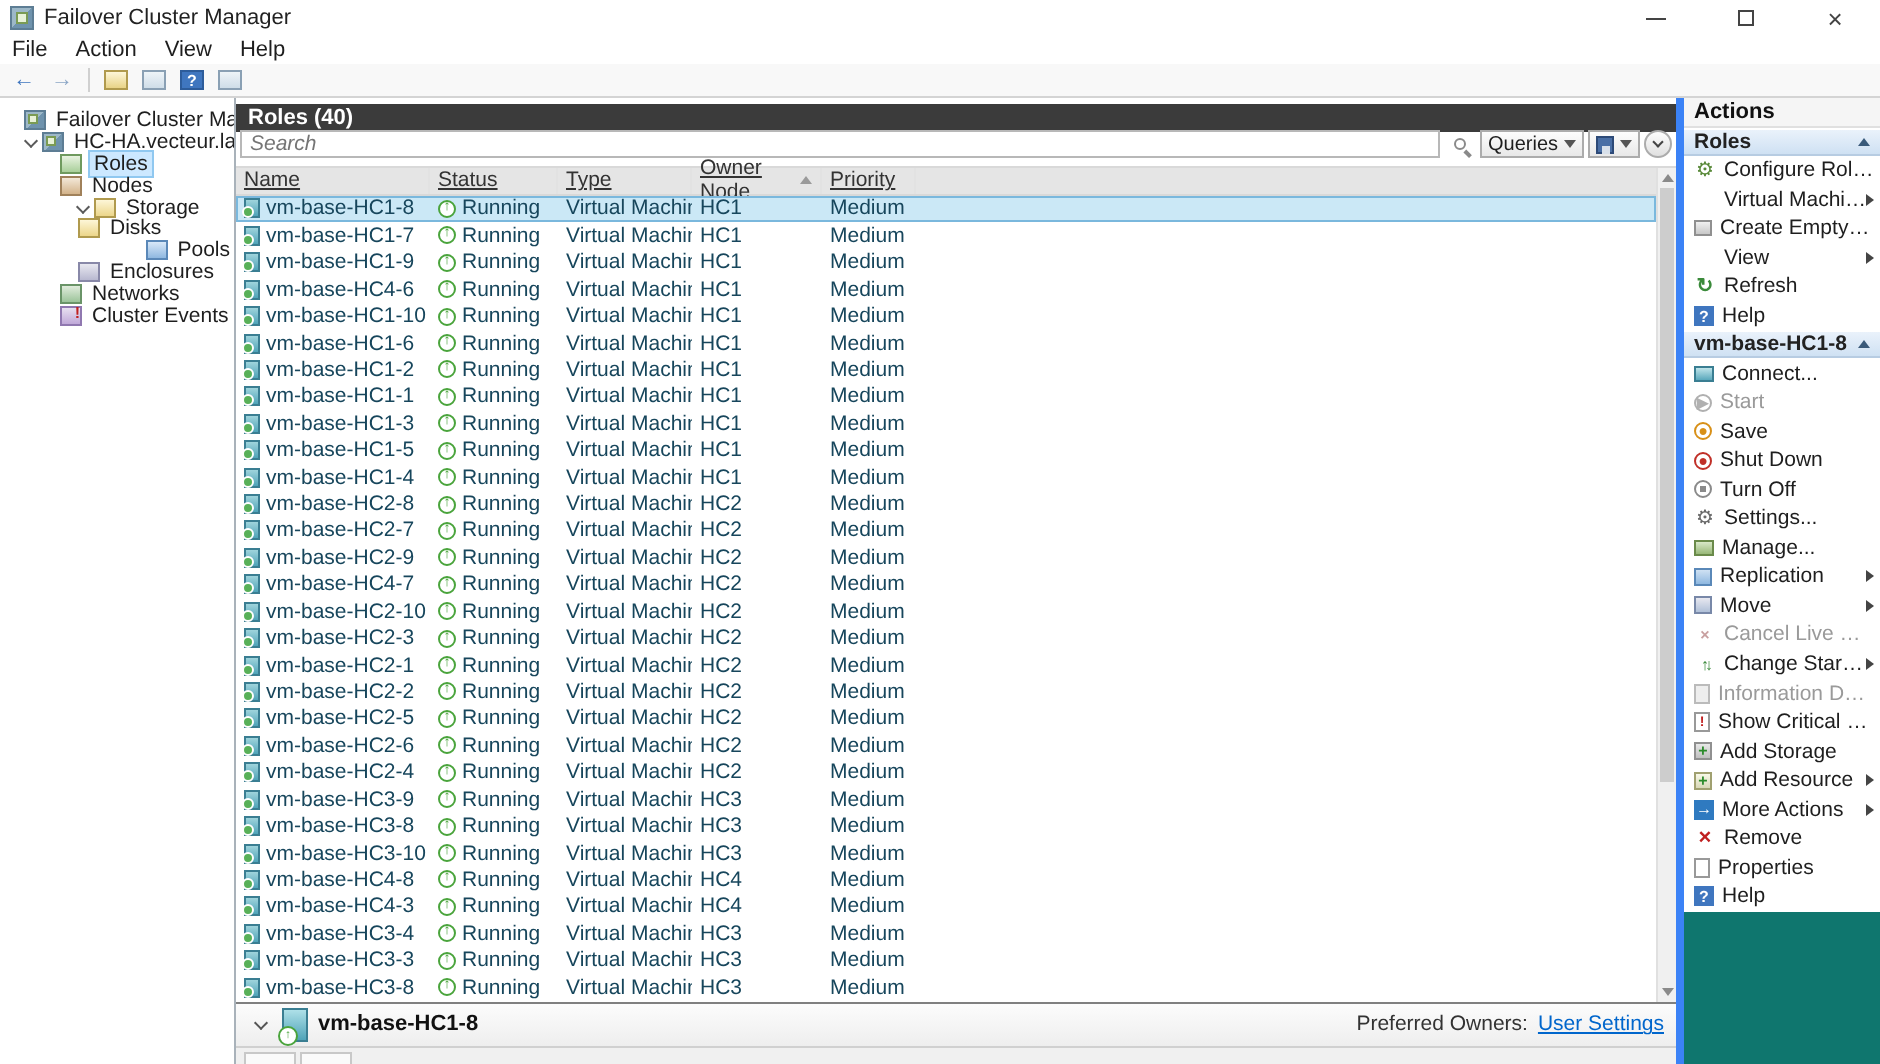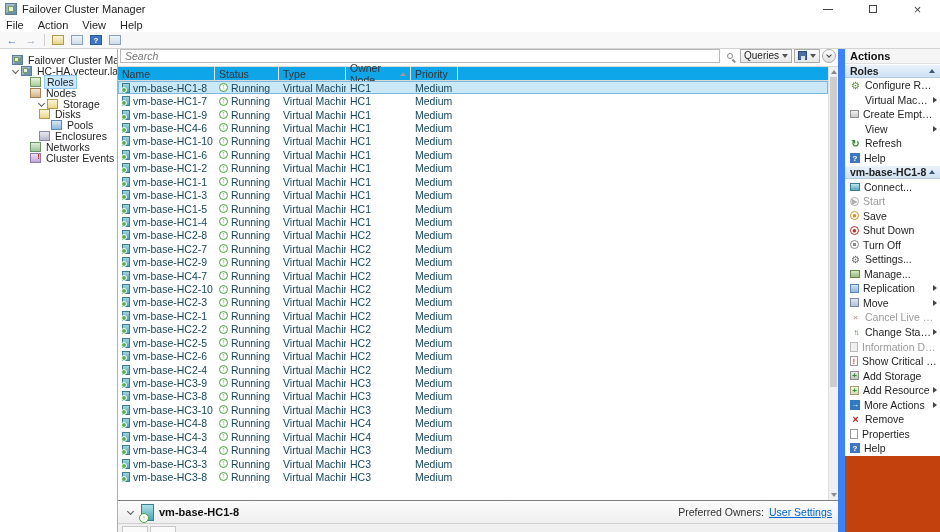--- a/index.html
+++ b/index.html
@@ -64,21 +64,21 @@
   .mag { width:6px; height:6px; border:1.5px solid #8a8a8a; border-radius:50%; position:relative; }
   .mag:after { content:""; position:absolute; width:4px; height:1.5px; background:#8a8a8a; transform:rotate(45deg); left:4px; top:6px; }
   .btn { height:14px; border:1px solid #acacac; background:linear-gradient(#fdfdfd,#e8e8e8); display:flex; align-items:center; font-size:10px; padding:0 3px; gap:3px; }
   .dd-tri { width:0; height:0; border-left:3px solid transparent; border-right:3px solid transparent; border-top:4px solid #555; }
   .save-ic { width:9px; height:9px; background:#4a6fa5; border:1px solid #2d4a78; position:relative; }
   .save-ic:after { content:""; position:absolute; left:2px; top:4px; width:4px; height:4px; background:#d8e0ea; }
   .chev-btn { width:14px; height:14px; border:1px solid #acacac; border-radius:7px; background:linear-gradient(#fdfdfd,#e0e0e0); display:flex; align-items:center; justify-content:center; }
   .chev-btn i { width:4px; height:4px; border-right:1px solid #444; border-bottom:1px solid #444; transform:rotate(45deg); margin-top:-2px; }
 
   .grid-wrap { flex:1; display:flex; flex-direction:column; border-top:1px solid #d9d9d9; position:relative; }
-  .grid-head { height:14px; display:flex; background:#0ea5e9; border-bottom:1px solid #d9d9d9; color:#333; }
+  .grid-head { height:14px; display:flex; background:#e5e5e5; border-bottom:1px solid #d9d9d9; color:#333;text-decoration:underline; }
   .gh-cell { display:flex; align-items:center; padding:0 4px; border-right:1px solid #e2e2e2; font-size:10.5px; gap:3px; }
   .sort-tri { width:0; height:0; border-left:3px solid transparent; border-right:3px solid transparent; border-bottom:4px solid #9a9a9a; }
   .rows { height:403px; overflow:hidden; }
   .lrow { height:13.43px; display:flex; align-items:center; color:#17465c; font-size:10.5px; }
   .lrow.selected { background:#cbe8f6; box-shadow:inset 0 0 0 1px #7ab8dd; }
   .cell { padding:0 4px; display:flex; align-items:center; gap:3px; overflow:hidden; white-space:nowrap; }
   .c-name{ width:97px; } .c-status{ width:64px; } .c-type{ width:67px; } .c-owner{ width:65px; } .c-pri{ width:47px; } .c-info{ flex:1; }
   .vm-ic { width:8px; height:10px; flex:none; background:linear-gradient(#9fd4dc,#4fa3b8); border:1px solid #3a7e92; position:relative; }
   .vm-ic:after { content:""; position:absolute; left:-2px; bottom:-1px; width:4px; height:4px; background:#58b058; border-radius:50%; border:1px solid #fff; }
   .run-ic { width:9px; height:9px; flex:none; border-radius:50%; border:1.5px solid #4aa43c; background:#fff; color:#4aa43c; font-size:7px; line-height:6px; text-align:center; font-weight:bold; }
@@ -97,21 +97,21 @@
   .sum-chev i { width:5px; height:5px; border-right:1px solid #555; border-bottom:1px solid #555; transform:rotate(45deg); margin-top:-2px; }
   .vm-big { width:13px; height:17px; background:linear-gradient(#aee0e8,#4fa3b8); border:1px solid #3a7e92; position:relative; }
   .vm-big:after { content:"↑"; position:absolute; left:-3px; bottom:-3px; width:8px; height:8px; background:#fff; border:1px solid #4aa43c; border-radius:50%; color:#4aa43c; font-size:6px; line-height:8px; text-align:center; }
   .sum-name { font-weight:bold; font-size:11px; color:#111; }
   .sum-right { margin-left:auto; display:flex; gap:5px; align-items:center; font-size:10.5px; color:#333; }
   .link { color:#0066cc; text-decoration:underline; cursor:pointer; }
   .tabstrip { height:9px; background:#f0f0f0; border-top:1px solid #d0d0d0; display:flex; gap:2px; padding-left:4px; }
   .tab-stub { width:26px; background:#fafafa; border:1px solid #c8c8c8; border-bottom:none; margin-top:2px; }
 
   
-  .actions { width:102px; border-left:7px solid #3b82f6; background:#c2410c; display:flex; flex-direction:column; overflow:hidden; }
+  .actions { width:102px; border-left:4px solid #3b82f6; background:#0f766e; display:flex; flex-direction:column; overflow:hidden; }
   .act-title { height:15px; display:flex; align-items:center; padding-left:5px; font-weight:bold; color:#111; background:#f5f5f5; border-bottom:1px solid #e0e0e0; }
   .act-sec { height:14px; background:linear-gradient(#eaf2fb,#cfe1f3); border-top:1px solid #fff; border-bottom:1px solid #b7cce2; display:flex; align-items:center; padding:0 5px; font-weight:bold; color:#222; font-size:10.5px; }
   .act-sec .collapse { margin-left:auto; width:0; height:0; border-left:3px solid transparent; border-right:3px solid transparent; border-bottom:4px solid #3a5a7a; }
   .act-row { height:14.55px; display:flex; align-items:center; padding:0 3px 0 5px; background:#fff; font-size:10.5px; color:#1e1e1e; cursor:default; }
   .act-row.disabled { color:#9a9a9a; }
   .act-row .label { overflow:hidden; white-space:nowrap; text-overflow:ellipsis; }
   .aicon { width:11px; height:11px; flex:none; margin-right:4px; display:flex; align-items:center; justify-content:center; font-size:8px; }
   .sub-arrow { margin-left:auto; width:0; height:0; border-top:3px solid transparent; border-bottom:3px solid transparent; border-left:4px solid #444; flex:none; }
 
   .ai-circle { width:9px; height:9px; border-radius:50%; }
@@ -211,21 +211,21 @@
       <div class="tree-row" style="padding-left: 38px;">
         <span class="expander"></span>
         <span class="ticon ic-storage"></span>
         <span class="label">Storage</span>
       </div>
       <div class="tree-row" style="padding-left: 30px;">
         <span class="exp-spacer"></span>
         <span class="ticon ic-disks"></span>
         <span class="label">Disks</span>
       </div>
-      <div class="tree-row" style="padding-left: 42px;">
+      <div class="tree-row" style="padding-left: 42px; justify-content: flex-end;">
         <span class="exp-spacer"></span>
         <span class="ticon ic-pools"></span>
         <span class="label">Pools</span>
       </div>
       <div class="tree-row" style="padding-left: 30px;">
         <span class="exp-spacer"></span>
         <span class="ticon ic-enclosures"></span>
         <span class="label">Enclosures</span>
       </div>
       <div class="tree-row" style="padding-left: 21px;">
@@ -234,20 +234,21 @@
         <span class="label">Networks</span>
       </div>
       <div class="tree-row" style="padding-left: 21px;">
         <span class="exp-spacer"></span>
         <span class="ticon ic-events"></span>
         <span class="label">Cluster Events</span>
       </div>
     </div>
 
   <div class="mid">
+    <div class="panel-title">Roles (40)</div>
 
     <div class="search-row">
       <input class="search-input" placeholder="Search" style="">
       <div class="search-btn">
           <span class="mag"></span>
         </div>
       <div class="btn">
         <span>Queries</span>
         <span class="dd-tri"></span>
       </div>

